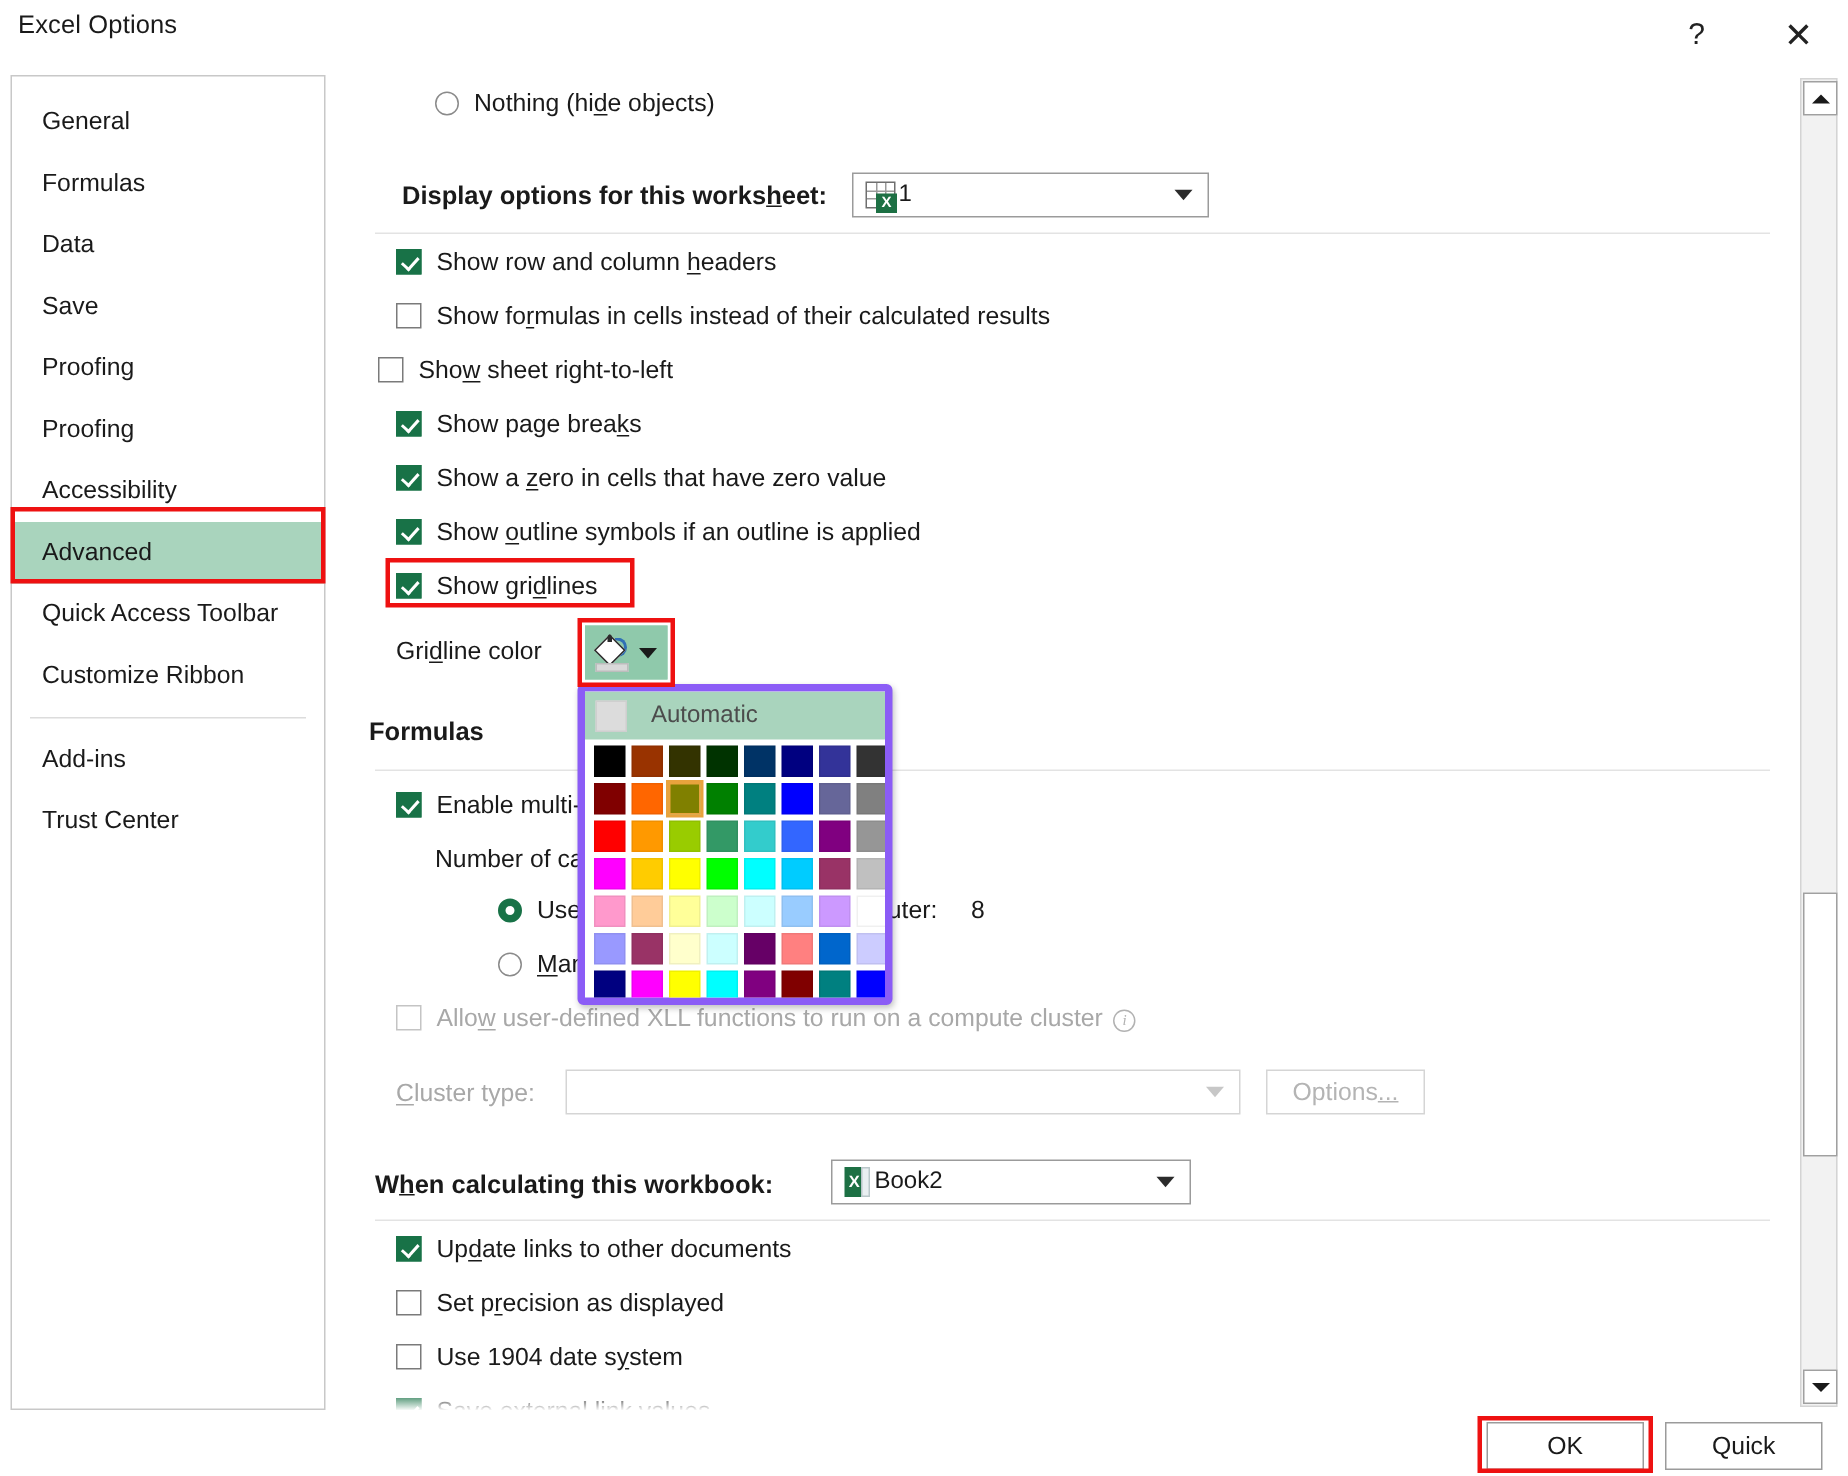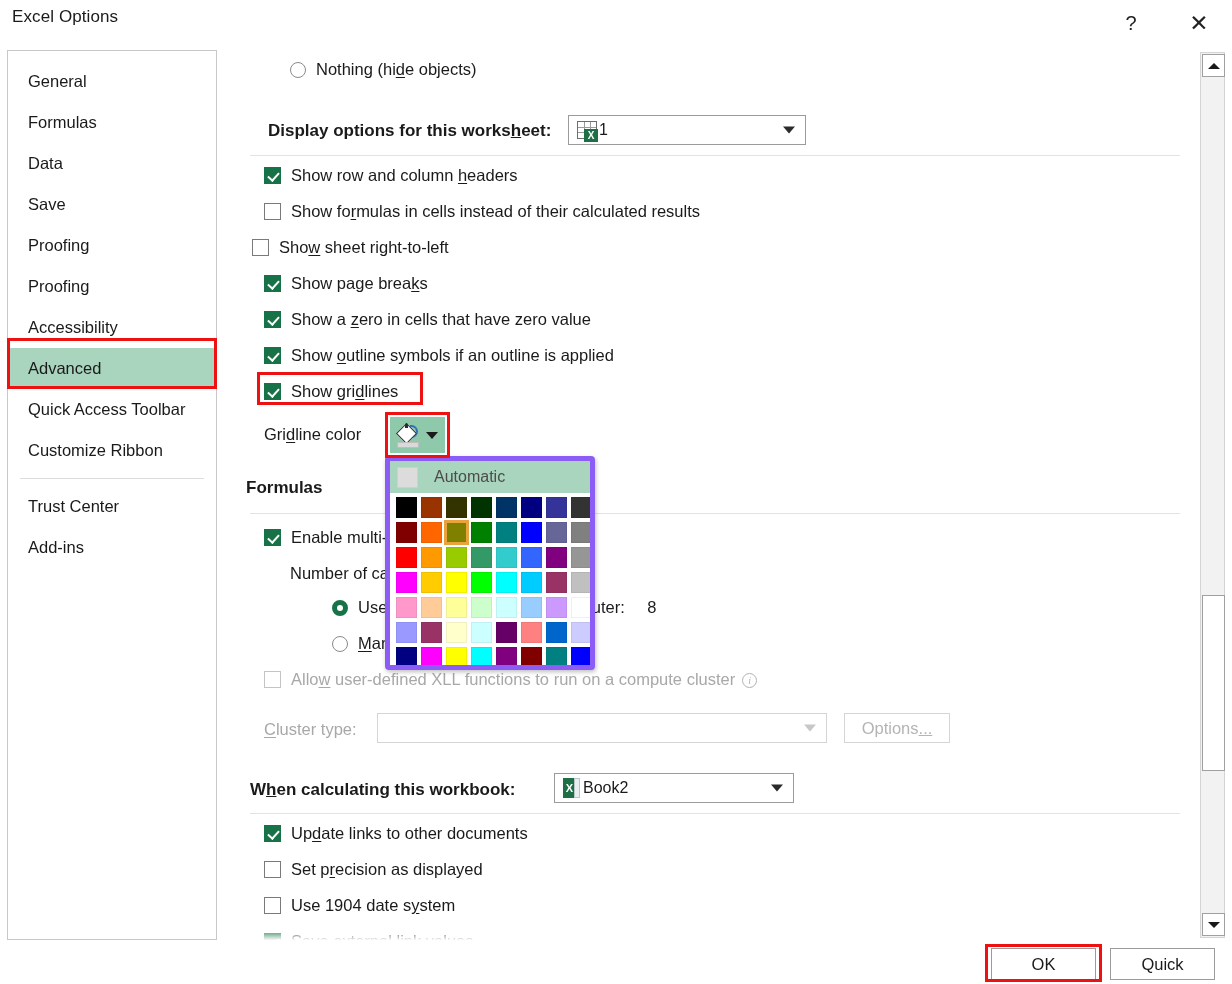--- a/index.html
+++ b/index.html
@@ -250,22 +250,22 @@
     <div class="nav-item">Formulas</div>
     <div class="nav-item">Data</div>
     <div class="nav-item">Save</div>
     <div class="nav-item">Proofing</div>
     <div class="nav-item">Proofing</div>
     <div class="nav-item">Accessibility</div>
     <div class="nav-item selected">Advanced</div>
     <div class="nav-item">Quick Access Toolbar</div>
     <div class="nav-item">Customize Ribbon</div>
     <div class="nav-sep"></div>
+    <div class="nav-item">Add-ins</div>
     <div class="nav-item">Trust Center</div>
-    <div class="nav-item">Add-ins</div>
   </div>
 
   <div class="content">
 
     <div class="row" style="left:58px; top:10px;">
       <span class="rb"></span><span class="lbl">Nothing (hi<u>d</u>e objects)</span>
     </div>
 
     <div class="row section-head" style="left:4px; top:71px;margin-left:32px;">
       Display options for this works<u>h</u>eet:

